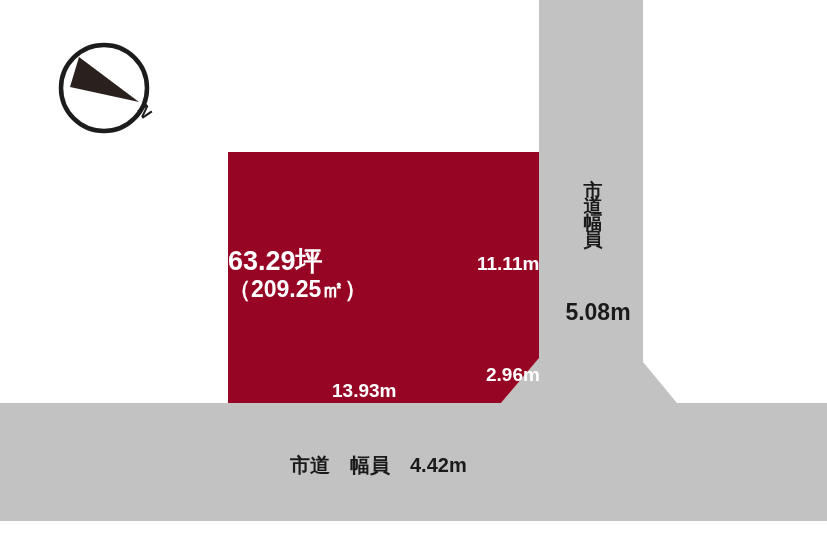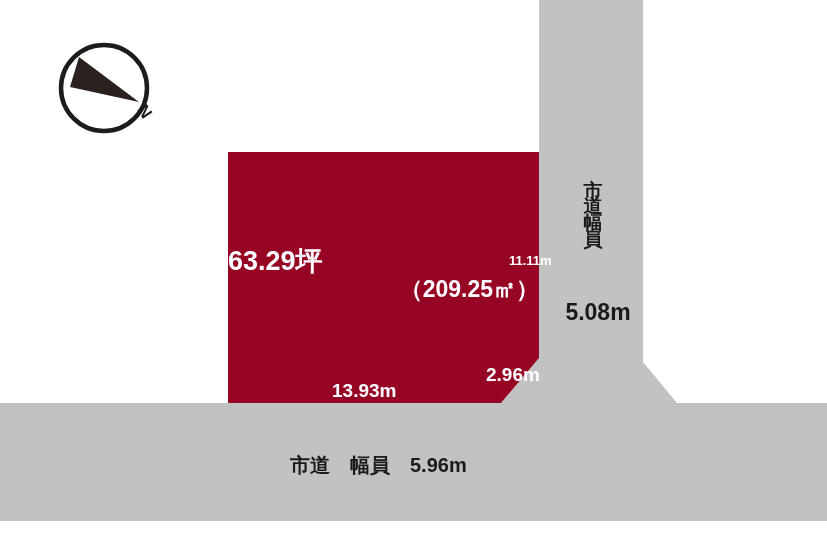--- a/index.html
+++ b/index.html
@@ -14,23 +14,23 @@
   .layer { position: absolute; left: 0; top: 0; }
   .label { position: absolute; white-space: pre; font-weight: bold; }
   .plot-label { color: #ffffff; }
   .road-label { color: #1a1a1a; }
   .area-tsubo {
     left: 228px; top: 246px; width: 311px;
     text-align: left; font-size: 27px; line-height: 30px;
   }
   .area-sqm {
     left: 228px; top: 275px; width: 311px;
-    text-align: right; font-size: 23px; line-height: 28px;
+    text-align: left; font-size: 23px; line-height: 28px;
   }
-  .dim-right  { left: 477px; top: 253px; font-size: 13px; margin-left: 32px; }
+  .dim-right  { left: 477px; top: 253px; font-size: 19px; }
   .dim-corner { left: 486px; top: 364px; font-size: 19px; }
   .dim-bottom { left: 332px; top: 380px; font-size: 19px; text-align: right; }
   .road-right-name {
     left: 580px; top: 164px;
     writing-mode: vertical-rl; text-orientation: upright;
     font-size: 19px; letter-spacing: 17px;
   }
   .road-right-width { left: 562px; top: 299px; width: 72px; text-align: center; font-size: 23px; }
   .road-bottom-label { left: 290px; top: 452px; font-size: 20px; }
   .compass-n {
@@ -63,15 +63,15 @@
   <div class="label plot-label area-tsubo">63.29坪</div>
   <div class="label plot-label area-sqm">（209.25㎡）</div>
 
   <div class="label plot-label dim-right">11.11m</div>
   <div class="label plot-label dim-corner">2.96m</div>
   <div class="label plot-label dim-bottom">13.93m</div>
 
   <div class="label road-label road-right-name">市道幅員</div>
   <div class="label road-label road-right-width">5.08m</div>
 
-  <div class="label road-label road-bottom-label">市道　幅員　5.96m</div>
+  <div class="label road-label road-bottom-label">市道　幅員　4.42m</div>
 
 </div>
 
 </body></html>

